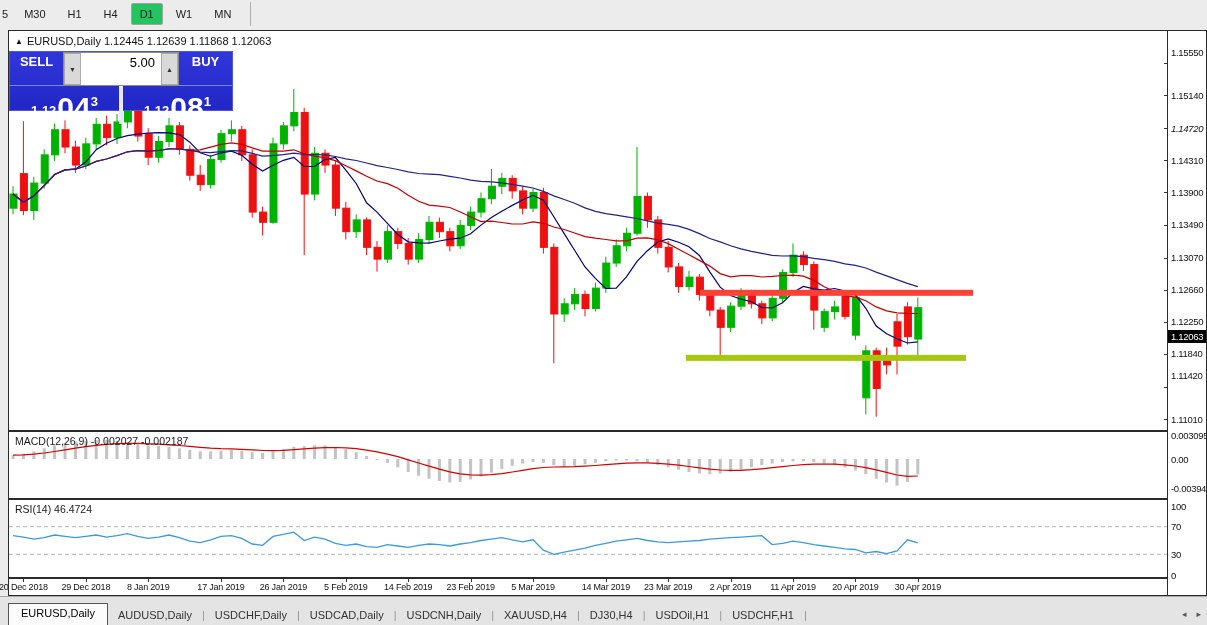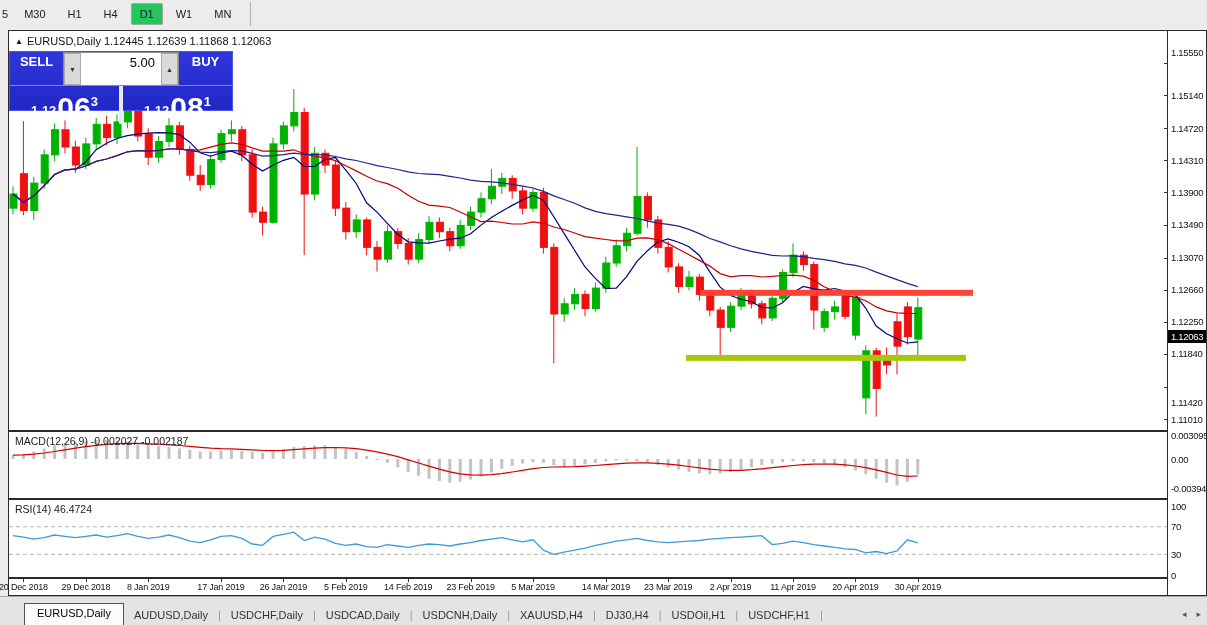--- a/index.html
+++ b/index.html
@@ -65,21 +65,21 @@
   #current-price-marker { position:absolute; left:0px; width:38px; height:13px; background:#000;
     color:#fff; font-size:9.5px; letter-spacing:-0.3px; text-align:center; line-height:13px; z-index:4; }
 
   .date-label { position:absolute; top:3px; font-size:9px; letter-spacing:-0.2px; color:#111;
     transform:translateX(-50%); white-space:nowrap; }
   .date-tick { position:absolute; top:0px; width:1px; height:3px; background:#333; }
 
   
   #tab-bar { position:absolute; left:0; top:596px; width:1207px; height:29px;
     background:#e4e4e4; border-top:1px solid #aaa; display:flex; align-items:flex-end; }
-  #tab-strip { display:flex; align-items:flex-end; margin-left:24px; height:100%; }
+  #tab-strip { display:flex; align-items:flex-end; margin-left:8px; height:100%; }
   .tab { font-size:11px; color:#333; padding:3px 10px 4px 10px; white-space:nowrap; cursor:pointer; }
   .tab.active { background:#fbfbfb; border:1px solid #555; border-bottom:none; color:#000;
     padding:3px 12px 6px 12px; }
   .tab-sep { color:#999; font-size:11px; padding-bottom:4px; }
   #tab-arrows { position:absolute; right:6px; bottom:6px; display:flex; gap:10px; }
   .tab-arrow { font-size:9px; color:#555; cursor:pointer; }
 
   svg { position:absolute; left:0; top:0; }
 </style>
 </head>
@@ -113,21 +113,21 @@
             <div id="volume-spinner">
               <div class="spin-btn">▼</div>
               <div id="volume-field">5.00</div>
               <div class="spin-btn">▲</div>
             </div>
             <div class="tp-btn">BUY</div>
           </div>
           <div id="tp-row2">
             <div class="price-box">
               <span class="pb-prefix">1.12</span>
-              <span class="pb-big">06</span>
+              <span class="pb-big">04</span>
               <span class="pb-sup">3</span>
             </div>
             <div id="tp-gap"></div>
             <div class="price-box">
               <span class="pb-prefix">1.12</span>
               <span class="pb-big">08</span>
               <span class="pb-sup">1</span>
             </div>
           </div>
         </div>
@@ -458,37 +458,37 @@
           <div class="date-label" style="left: 908.8px;">30 Apr 2019</div>
         </div>
     </div>
 
     <div id="axis-sep"></div>
     <div id="axis-strip">
         <div class="ax-label" style="top: 16px;">1.15550</div>
         <div class="ax-tick" style="top: 32.1395px;"></div>
         <div class="ax-label" style="top: 58.779px;">1.15140</div>
         <div class="ax-tick" style="top: 64.279px;"></div>
-        <div class="ax-label" style="top: 91.7024px;">1.14720</div>
+        <div class="ax-label" style="top: 91.7024px; font-style: italic;">1.14720</div>
         <div class="ax-tick" style="top: 97.2024px;"></div>
         <div class="ax-label" style="top: 123.842px;">1.14310</div>
         <div class="ax-tick" style="top: 129.342px;"></div>
         <div class="ax-label" style="top: 155.981px;">1.13900</div>
         <div class="ax-tick" style="top: 161.481px;"></div>
         <div class="ax-label" style="top: 188.121px;">1.13490</div>
         <div class="ax-tick" style="top: 193.621px;"></div>
         <div class="ax-label" style="top: 221.044px;">1.13070</div>
         <div class="ax-tick" style="top: 226.544px;"></div>
         <div class="ax-label" style="top: 253.184px;">1.12660</div>
         <div class="ax-tick" style="top: 258.684px;"></div>
         <div class="ax-label" style="top: 285.323px;">1.12250</div>
         <div class="ax-tick" style="top: 290.823px;"></div>
         <div class="ax-label" style="top: 317.463px;">1.11840</div>
         <div class="ax-tick" style="top: 322.963px;"></div>
-        <div class="ax-label" style="top: 366px;">1.11420</div>
+        <div class="ax-label" style="top: 339px;">1.11420</div>
         <div class="ax-tick" style="top: 355.886px;"></div>
         <div class="ax-label" style="top: 382.526px;">1.11010</div>
         <div class="ax-tick" style="top: 388.026px;"></div>
         <div id="current-price-marker" style="top: 298.982px;">1.12063</div>
         <div class="ax-label" style="top: 398.978px;">0.003095</div>
         <div class="ax-label" style="top: 422.5px;">0.00</div>
         <div class="ax-label" style="top: 452.497px;">-0.003947</div>
         <div class="ax-label" style="top: 469.5px;">100</div>
         <div class="ax-label" style="top: 490.2px;">70</div>
         <div class="ax-label" style="top: 517.8px;">30</div>

